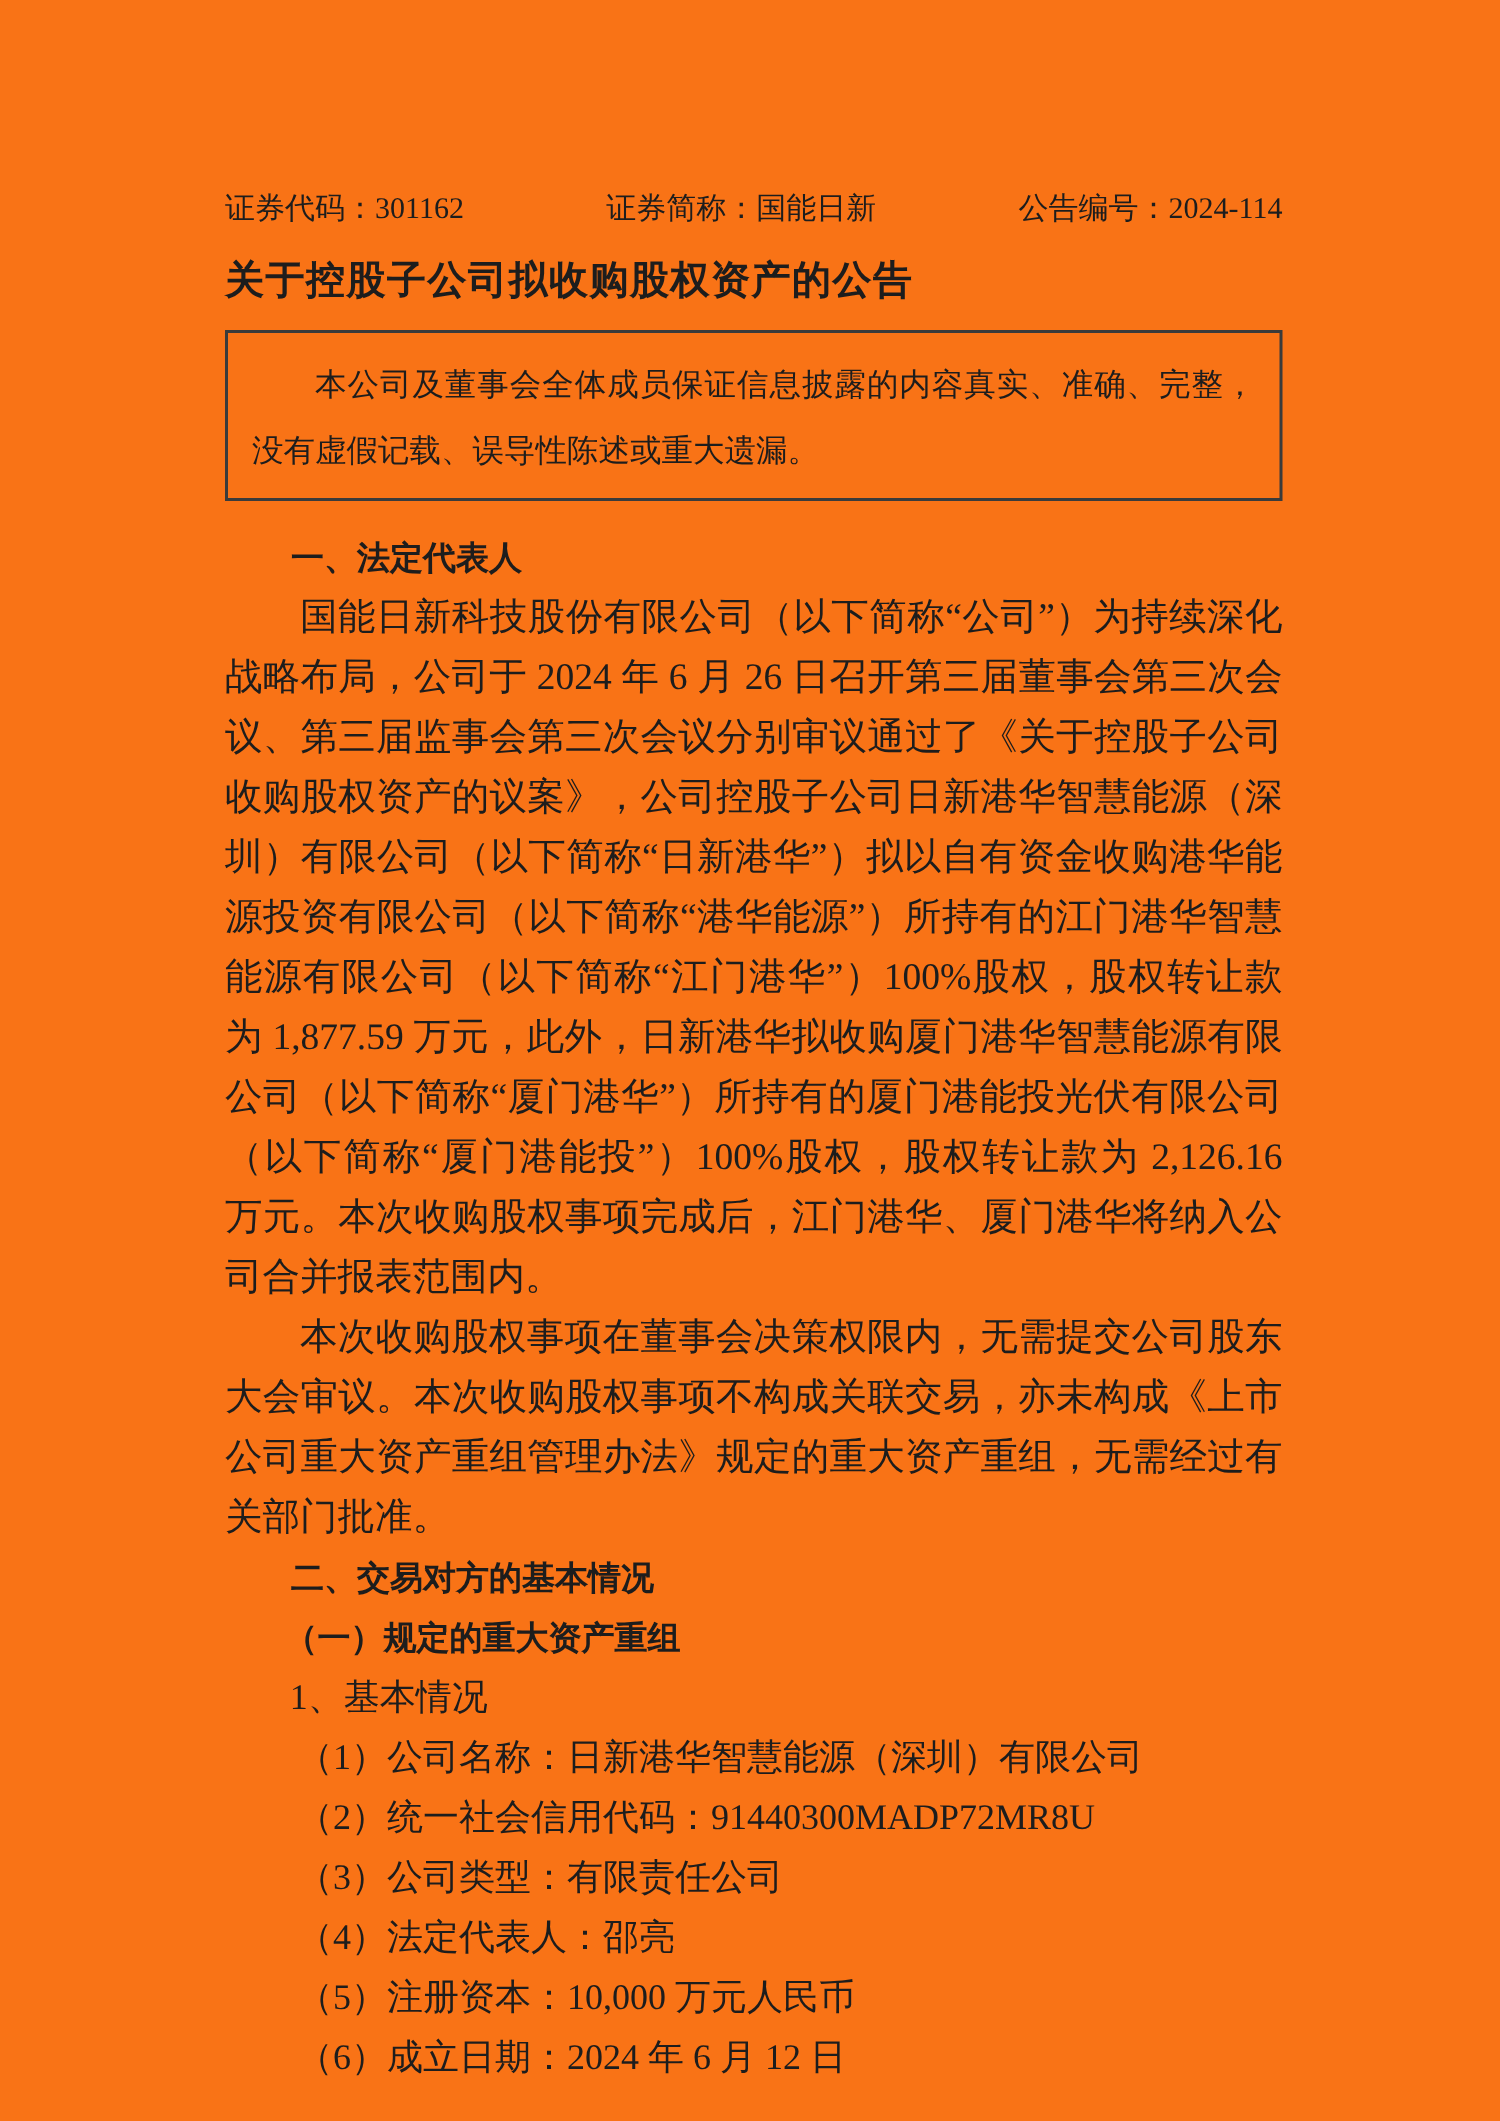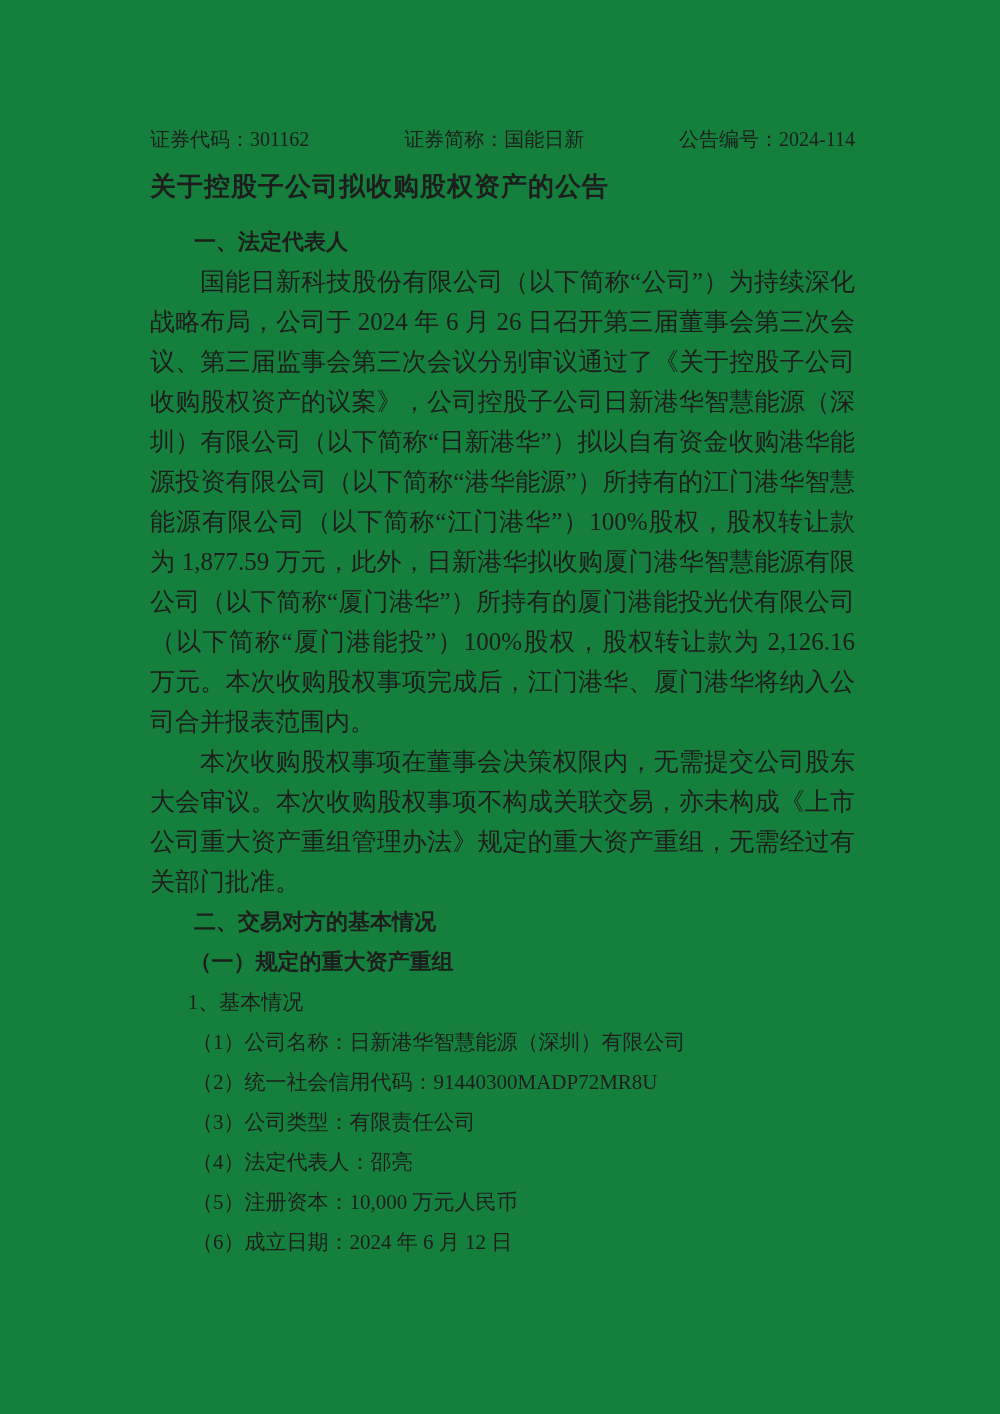--- a/index.html
+++ b/index.html
@@ -5,21 +5,21 @@
   html, body {
     margin: 0;
     padding: 0;
     background: #ffffff;
   }
   .page {
     position: relative;
     width: 1000px;
     height: 1414px;
     box-sizing: border-box;
-    background: #15803d;
+    background: #f97316;
     color: #1d1d1d;
     padding: 124px 145px 0 150px;
     font-family: "Liberation Serif", "DejaVu Serif", serif;
     overflow: hidden;
   }
   .meta-row {
     display: flex;
     justify-content: space-between;
     align-items: baseline;
     font-size: 20px;
@@ -74,21 +74,21 @@
   .body-para {
     margin: 0;
     font-size: 25px;
     line-height: 40px;
     text-indent: 2em;
     text-align: justify;
   }
   .plain-line,
   .info-line {
     margin: 0;
-    font-size: 21px;
+    font-size: 24px;
     line-height: 40px;
     text-indent: 1.8em;
     white-space: nowrap;
   }
   .info-line {
     text-indent: 2em;
   }
 </style>
 </head>
 <body>
@@ -97,20 +97,23 @@
 
   <header class="meta-row">
     <span class="meta">证券代码：301162</span>
     <span class="meta">证券简称：国能日新</span>
     <span class="meta">公告编号：2024-114</span>
   </header>
 
 
   <h2 class="doc-subtitle">关于控股子公司拟收购股权资产的公告</h2>
 
+  <div class="disclaimer-box">
+    <p class="disclaimer-text">本公司及董事会全体成员保证信息披露的内容真实、准确、完整，没有虚假记载、误导性陈述或重大遗漏。</p>
+  </div>
 
   <h3 class="sec-heading first">一、法定代表人</h3>
 
   <p class="body-para">国能日新科技股份有限公司（以下简称“公司”）为持续深化战略布局，公司于 2024 年 6 月 26 日召开第三届董事会第三次会议、第三届监事会第三次会议分别审议通过了《关于控股子公司收购股权资产的议案》，公司控股子公司日新港华智慧能源（深圳）有限公司（以下简称“日新港华”）拟以自有资金收购港华能源投资有限公司（以下简称“港华能源”）所持有的江门港华智慧能源有限公司（以下简称“江门港华”）100%股权，股权转让款为 1,877.59 万元，此外，日新港华拟收购厦门港华智慧能源有限公司（以下简称“厦门港华”）所持有的厦门港能投光伏有限公司（以下简称“厦门港能投”）100%股权，股权转让款为 2,126.16 万元。本次收购股权事项完成后，江门港华、厦门港华将纳入公司合并报表范围内。</p>
 
   <p class="body-para">本次收购股权事项在董事会决策权限内，无需提交公司股东大会审议。本次收购股权事项不构成关联交易，亦未构成《上市公司重大资产重组管理办法》规定的重大资产重组，无需经过有关部门批准。</p>
 
   <h3 class="sec-heading">二、交易对方的基本情况</h3>
 
   <h4 class="sub-heading">（一）规定的重大资产重组</h4>

